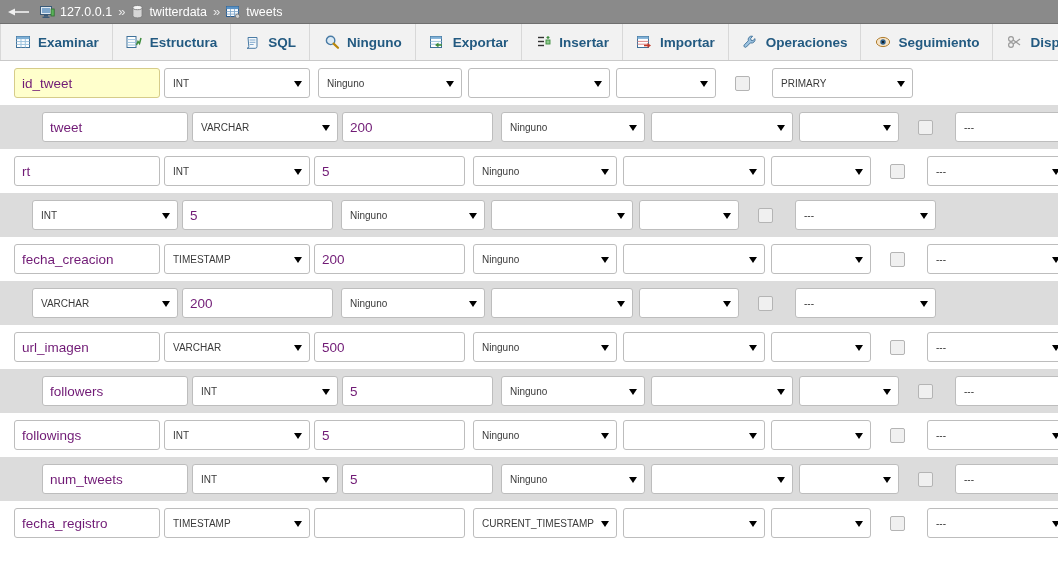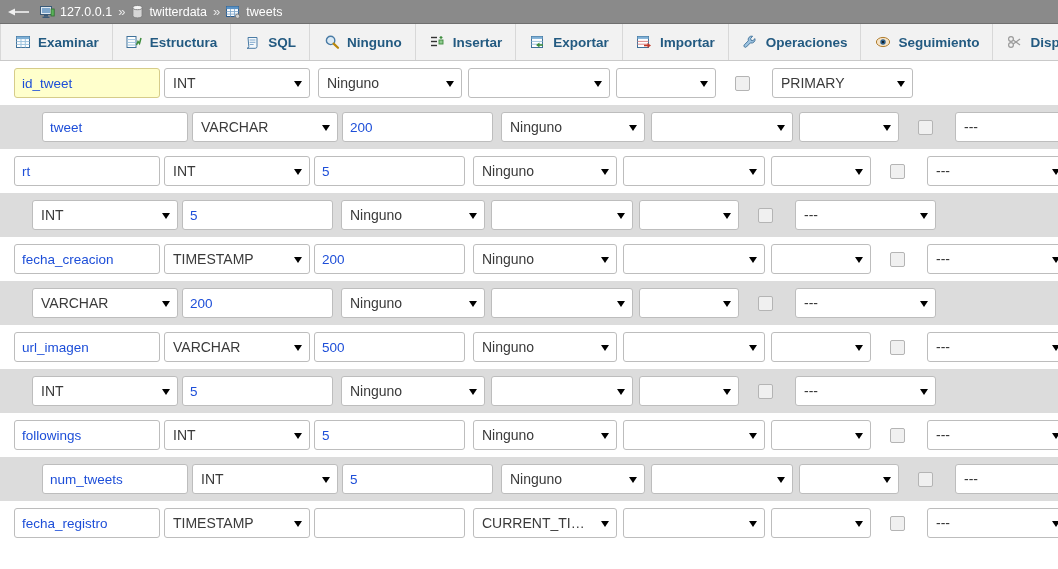--- a/index.html
+++ b/index.html
@@ -95,21 +95,21 @@
   .c-attr   { width: 106px; padding-left: 6px; }
   .c-null   { width: 52px;  justify-content: center; }
   .c-index  { width: 145px; padding-left: 4px; }
 
   input.txt {
     width: 100%;
     height: 30px;
     padding: 0 7px;
     font-size: 13.5px;
     font-family: "Liberation Sans", sans-serif;
-    color: #1d4ed8;
+    color: #701a75;
     background: #ffffff;
     border: 1px solid #bdbdbd;
     border-radius: 3px;
     outline: none;
   }
   input.txt.hl {
     background: #ffffcc;
     border: 1px solid #d6cc8a;
   }
   input.txt.focused {
@@ -121,21 +121,21 @@
   .sel {
     position: relative;
     width: 100%;
     height: 30px;
     background: #ffffff;
     border: 1px solid #bdbdbd;
     border-radius: 3px;
     display: flex;
     align-items: center;
     padding: 0 20px 0 8px;
-    font-size: 14px;
+    font-size: 10px;
     color: #3a3a3a;
     cursor: pointer;
     overflow: hidden;
     white-space: nowrap;
   }
   .sel .lbl {
     overflow: hidden;
     text-overflow: ellipsis;
     white-space: nowrap;
     display: block;
@@ -266,50 +266,50 @@
         <circle cx="6.6" cy="6.4" r="4.2" fill="#dbeaf5" stroke="#4a7ba5" stroke-width="1.4"></circle>
         <line x1="9.6" y1="9.6" x2="14" y2="13.8" stroke="#b8860b" stroke-width="2.2" stroke-linecap="round"></line>
       </svg>
     </span>
     <span>Ninguno</span>
   </div>
 
   <div class="tab">
     <span class="ticon">
       <svg width="16" height="16" viewBox="0 0 16 16">
+        <rect x="1.5" y="2.5" width="11" height="11" fill="#ffffff" stroke="#3f7199" stroke-width="1"></rect>
+        <rect x="1.5" y="2.5" width="11" height="2.4" fill="#7fb0d6"></rect>
+        <line x1="1.5" y1="7.4" x2="12.5" y2="7.4" stroke="#9cc2dd" stroke-width="1"></line>
+        <line x1="1.5" y1="10.2" x2="12.5" y2="10.2" stroke="#9cc2dd" stroke-width="1"></line>
+        <path d="M13 11 L8.5 11" stroke="#3d8c3d" stroke-width="1.6"></path>
+        <polygon points="9.5,8.4 9.5,13.6 6,11" fill="#3d8c3d"></polygon>
+      </svg>
+    </span>
+    <span>Exportar</span>
+  </div>
+
+  <div class="tab">
+    <span class="ticon">
+      <svg width="16" height="16" viewBox="0 0 16 16">
         <line x1="2" y1="3.5" x2="8" y2="3.5" stroke="#333333" stroke-width="1.4"></line>
         <line x1="2" y1="7.5" x2="8" y2="7.5" stroke="#333333" stroke-width="1.4"></line>
         <line x1="2" y1="11.5" x2="8" y2="11.5" stroke="#333333" stroke-width="1.4"></line>
         <rect x="10" y="6" width="4" height="4" fill="#8fc98f" stroke="#3d8c3d" stroke-width="0.9"></rect>
         <line x1="12" y1="2" x2="12" y2="5" stroke="#3d8c3d" stroke-width="1.2"></line>
         <line x1="10.5" y1="3.5" x2="13.5" y2="3.5" stroke="#3d8c3d" stroke-width="1.2"></line>
       </svg>
     </span>
     <span>Insertar</span>
   </div>
 
   <div class="tab">
     <span class="ticon">
       <svg width="16" height="16" viewBox="0 0 16 16">
         <rect x="1.5" y="2.5" width="11" height="11" fill="#ffffff" stroke="#3f7199" stroke-width="1"></rect>
         <rect x="1.5" y="2.5" width="11" height="2.4" fill="#7fb0d6"></rect>
-        <line x1="1.5" y1="7.4" x2="12.5" y2="7.4" stroke="#9cc2dd" stroke-width="1"></line>
-        <line x1="1.5" y1="10.2" x2="12.5" y2="10.2" stroke="#9cc2dd" stroke-width="1"></line>
-        <path d="M13 11 L8.5 11" stroke="#3d8c3d" stroke-width="1.6"></path>
-        <polygon points="9.5,8.4 9.5,13.6 6,11" fill="#3d8c3d"></polygon>
-      </svg>
-    </span>
-    <span>Exportar</span>
-  </div>
-
-  <div class="tab">
-    <span class="ticon">
-      <svg width="16" height="16" viewBox="0 0 16 16">
-        <rect x="1.5" y="2.5" width="11" height="11" fill="#ffffff" stroke="#3f7199" stroke-width="1"></rect>
-        <rect x="1.5" y="2.5" width="11" height="2.4" fill="#7fb0d6"></rect>
         <line x1="1.5" y1="7.4" x2="12.5" y2="7.4" stroke="#d88" stroke-width="1"></line>
         <line x1="1.5" y1="10.2" x2="12.5" y2="10.2" stroke="#d88" stroke-width="1"></line>
         <path d="M8 11.5 L12.5 11.5" stroke="#c0392b" stroke-width="1.6"></path>
         <polygon points="11.5,9 11.5,14 15,11.5" fill="#c0392b"></polygon>
       </svg>
     </span>
     <span>Importar</span>
   </div>
 
   <div class="tab">
@@ -584,20 +584,23 @@
     <div class="cell c-null">
       <div class="chk"></div>
     </div>
     <div class="cell c-index">
       <div class="sel">
           <span class="lbl">---</span>
         </div>
     </div>
   </div>
     <div class="field-row alt">
+    <div class="cell c-name">
+      <input class="txt" type="text" value="followers" style="">
+    </div>
     <div class="cell c-type">
       <div class="sel">
           <span class="lbl">INT</span>
         </div>
     </div>
     <div class="cell c-len">
       <input class="txt" type="text" value="5" style="">
     </div>
     <div class="cell c-def">
       <div class="sel">

